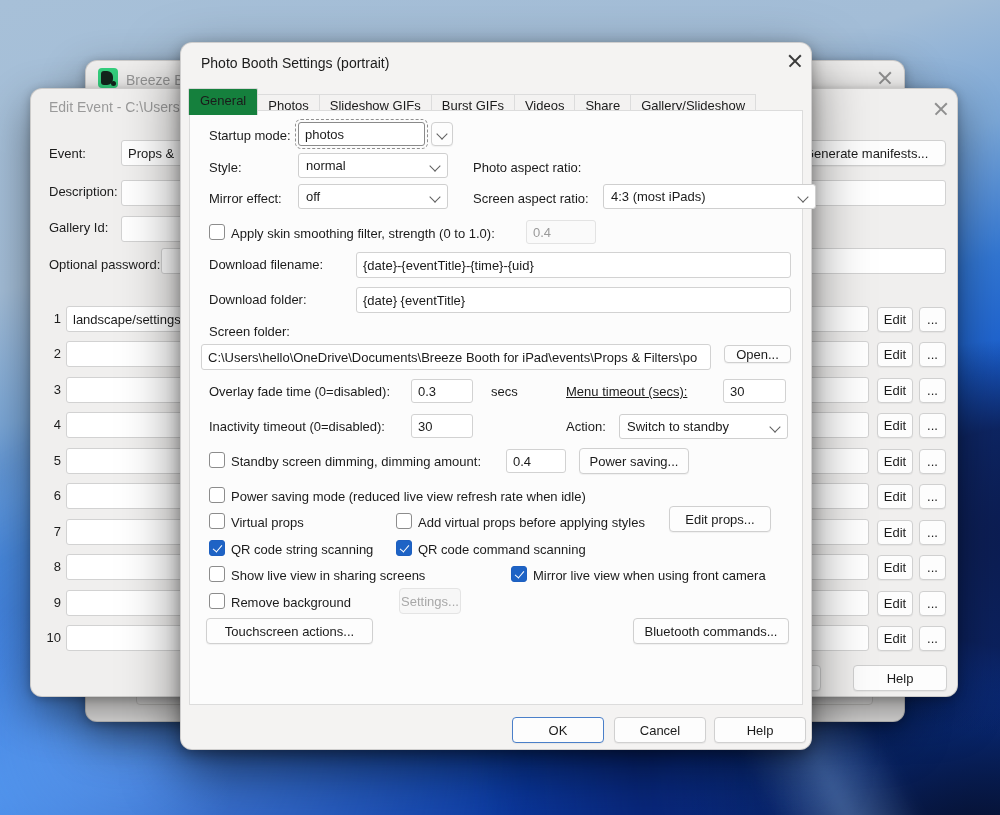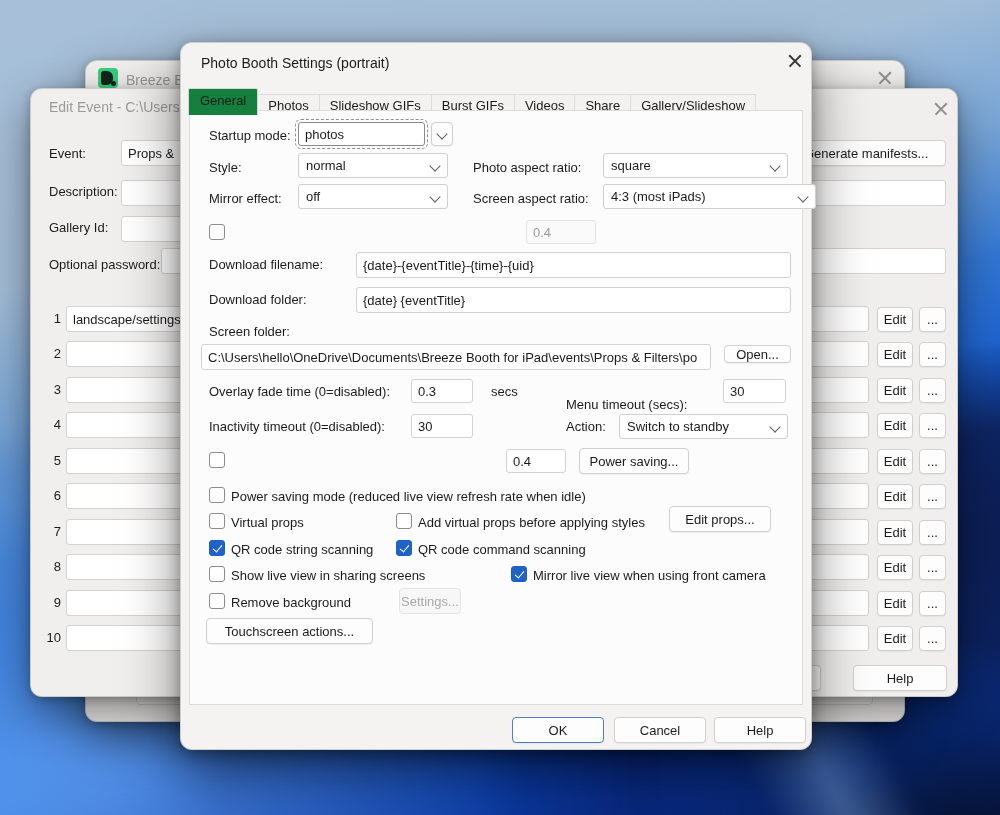--- a/index.html
+++ b/index.html
@@ -178,37 +178,34 @@
     <div class="btn" style="left:250px;top:79px;width:22px;height:24px;z-index:2;">
         <span class="chev" style="right:6px;top:7px;"></span>
       </div>
 
     <div class="lbl" style="left:28px;top:117px;z-index:2;">Style:</div>
     <div class="combo" style="left:117px;top:110px;width:150px;height:25px;z-index:2;">
         <span>normal</span>
         <span class="chev"></span>
       </div>
     <div class="lbl" style="left:292px;top:117px;z-index:2;">Photo aspect ratio:</div>
-    <div class="combo" style="left:422px;top:110px;width:185px;height:25px;z-index:2;">
-        <span>square</span>
-        <span class="chev"></span>
-      </div>
 
     <div class="lbl" style="left:28px;top:148px;z-index:2;text-align:center;">Mirror effect:</div>
     <div class="combo" style="left:117px;top:141px;width:150px;height:25px;z-index:2;">
         <span>off</span>
         <span class="chev"></span>
       </div>
     <div class="lbl" style="left:292px;top:148px;z-index:2;">Screen aspect ratio:</div>
     <div class="combo" style="left:422px;top:141px;width:213px;height:25px;z-index:2;">
         <span>4:3 (most iPads)</span>
         <span class="chev"></span>
       </div>
 
     <span class="cb" style="left:28px;top:181px;z-index:2;"></span>
+    <div class="lbl" style="left:50px;top:183px;z-index:2;">Apply skin smoothing filter, strength (0 to 1.0):</div>
     <div class="fld dis" style="left:345px;top:177px;width:70px;height:24px;z-index:2;">
         <span>0.4</span>
       </div>
 
     <div class="lbl" style="left:28px;top:214px;z-index:2;text-align:right;">Download filename:</div>
     <div class="fld" style="left:175px;top:209px;width:435px;height:26px;z-index:2;">
         <span>{date}-{eventTitle}-{time}-{uid}</span>
       </div>
     <div class="lbl" style="left:28px;top:249px;z-index:2;">Download folder:</div>
     <div class="fld" style="left:175px;top:244px;width:435px;height:26px;z-index:2;">
@@ -219,36 +216,37 @@
     <div class="fld" style="left:20px;top:301px;width:510px;height:26px;z-index:2;">
         <span>C:\Users\hello\OneDrive\Documents\Breeze Booth for iPad\events\Props &amp; Filters\po</span>
       </div>
     <div class="btn" style="left:543px;top:302px;width:67px;height:18px;z-index:2;">Open...</div>
 
     <div class="lbl" style="left:28px;top:341px;z-index:2;">Overlay fade time (0=disabled):</div>
     <div class="fld" style="left:230px;top:336px;width:62px;height:24px;z-index:2;">
         <span>0.3</span>
       </div>
     <div class="lbl" style="left:310px;top:341px;z-index:2;">secs</div>
-    <div class="lbl" style="left:385px;top:354px;z-index:2;">Menu timeout (secs):</div>
+    <div class="lbl" style="left:385px;top:341px;z-index:2;text-decoration:underline;">Menu timeout (secs):</div>
     <div class="fld" style="left:542px;top:336px;width:63px;height:24px;z-index:2;">
         <span>30</span>
       </div>
 
     <div class="lbl" style="left:28px;top:376px;z-index:2;">Inactivity timeout (0=disabled):</div>
     <div class="fld" style="left:230px;top:371px;width:62px;height:24px;z-index:2;">
         <span>30</span>
       </div>
     <div class="lbl" style="left:385px;top:376px;z-index:2;">Action:</div>
     <div class="combo" style="left:438px;top:371px;width:169px;height:25px;z-index:2;">
         <span>Switch to standby</span>
         <span class="chev"></span>
       </div>
 
     <span class="cb" style="left:28px;top:409px;z-index:2;"></span>
+    <div class="lbl" style="left:50px;top:411px;z-index:2;">Standby screen dimming, dimming amount:</div>
     <div class="fld" style="left:325px;top:406px;width:60px;height:24px;z-index:2;">
         <span>0.4</span>
       </div>
     <div class="btn" style="left:398px;top:405px;width:110px;height:26px;z-index:2;">Power saving...</div>
 
     <span class="cb" style="left:28px;top:444px;z-index:2;"></span>
     <div class="lbl" style="left:50px;top:446px;z-index:2;">Power saving mode (reduced live view refresh rate when idle)</div>
 
     <span class="cb" style="left:28px;top:470px;z-index:2;"></span>
     <div class="lbl" style="left:50px;top:472px;z-index:2;">Virtual props</div>
@@ -264,18 +262,19 @@
     <span class="cb" style="left:28px;top:523px;z-index:2;"></span>
     <div class="lbl" style="left:50px;top:525px;z-index:2;">Show live view in sharing screens</div>
     <span class="cb on" style="left:330px;top:523px;z-index:2;"></span>
     <div class="lbl" style="left:352px;top:525px;z-index:2;">Mirror live view when using front camera</div>
 
     <span class="cb" style="left:28px;top:550px;z-index:2;"></span>
     <div class="lbl" style="left:50px;top:552px;z-index:2;">Remove background</div>
     <div class="btn dis" style="left:218px;top:545px;width:62px;height:26px;z-index:2;">Settings...</div>
 
     <div class="btn" style="left:25px;top:575px;width:167px;height:26px;z-index:2;">Touchscreen actions...</div>
+    <div class="btn" style="left:452px;top:575px;width:156px;height:26px;z-index:2;">Bluetooth commands...</div>
 
     <div class="btn ok" style="left:331px;top:674px;width:92px;height:26px;">OK</div>
     <div class="btn" style="left:433px;top:674px;width:92px;height:26px;">Cancel</div>
     <div class="btn" style="left:533px;top:674px;width:92px;height:26px;">Help</div>
   </div>
 </div>
 
 </body></html>

